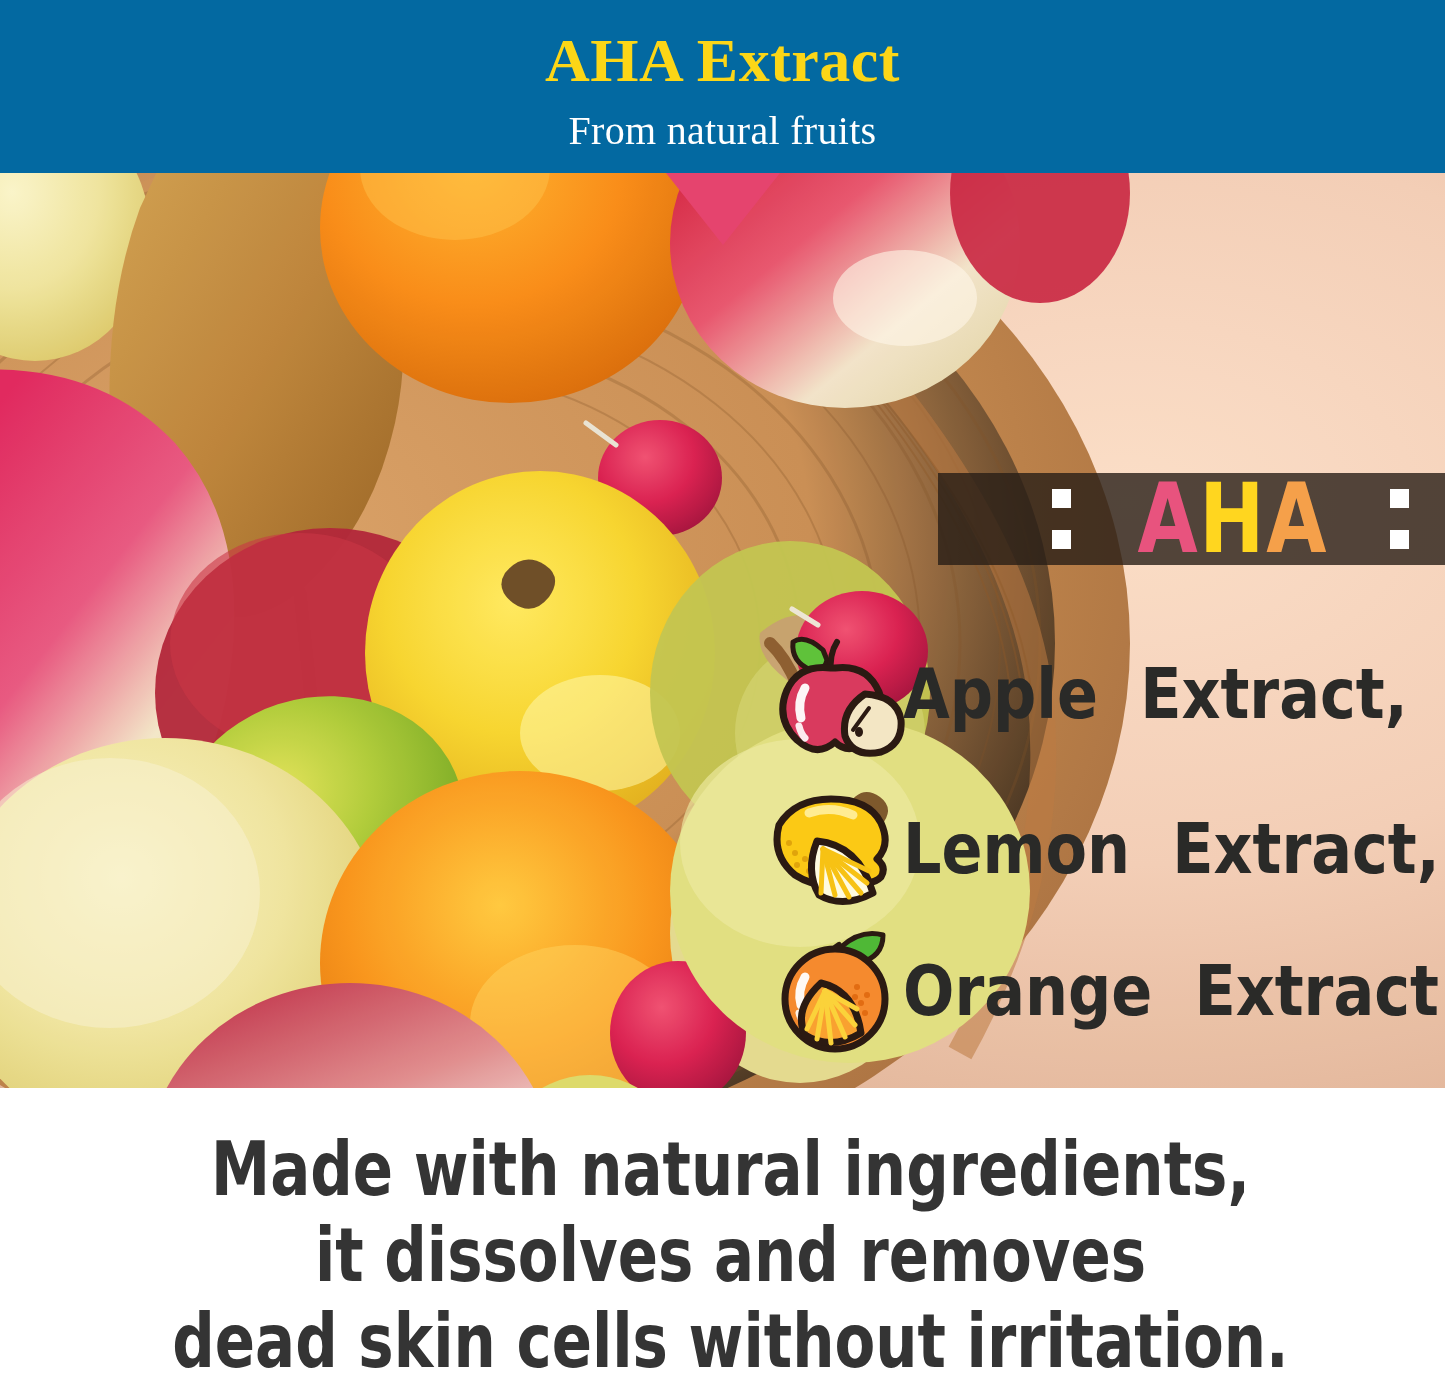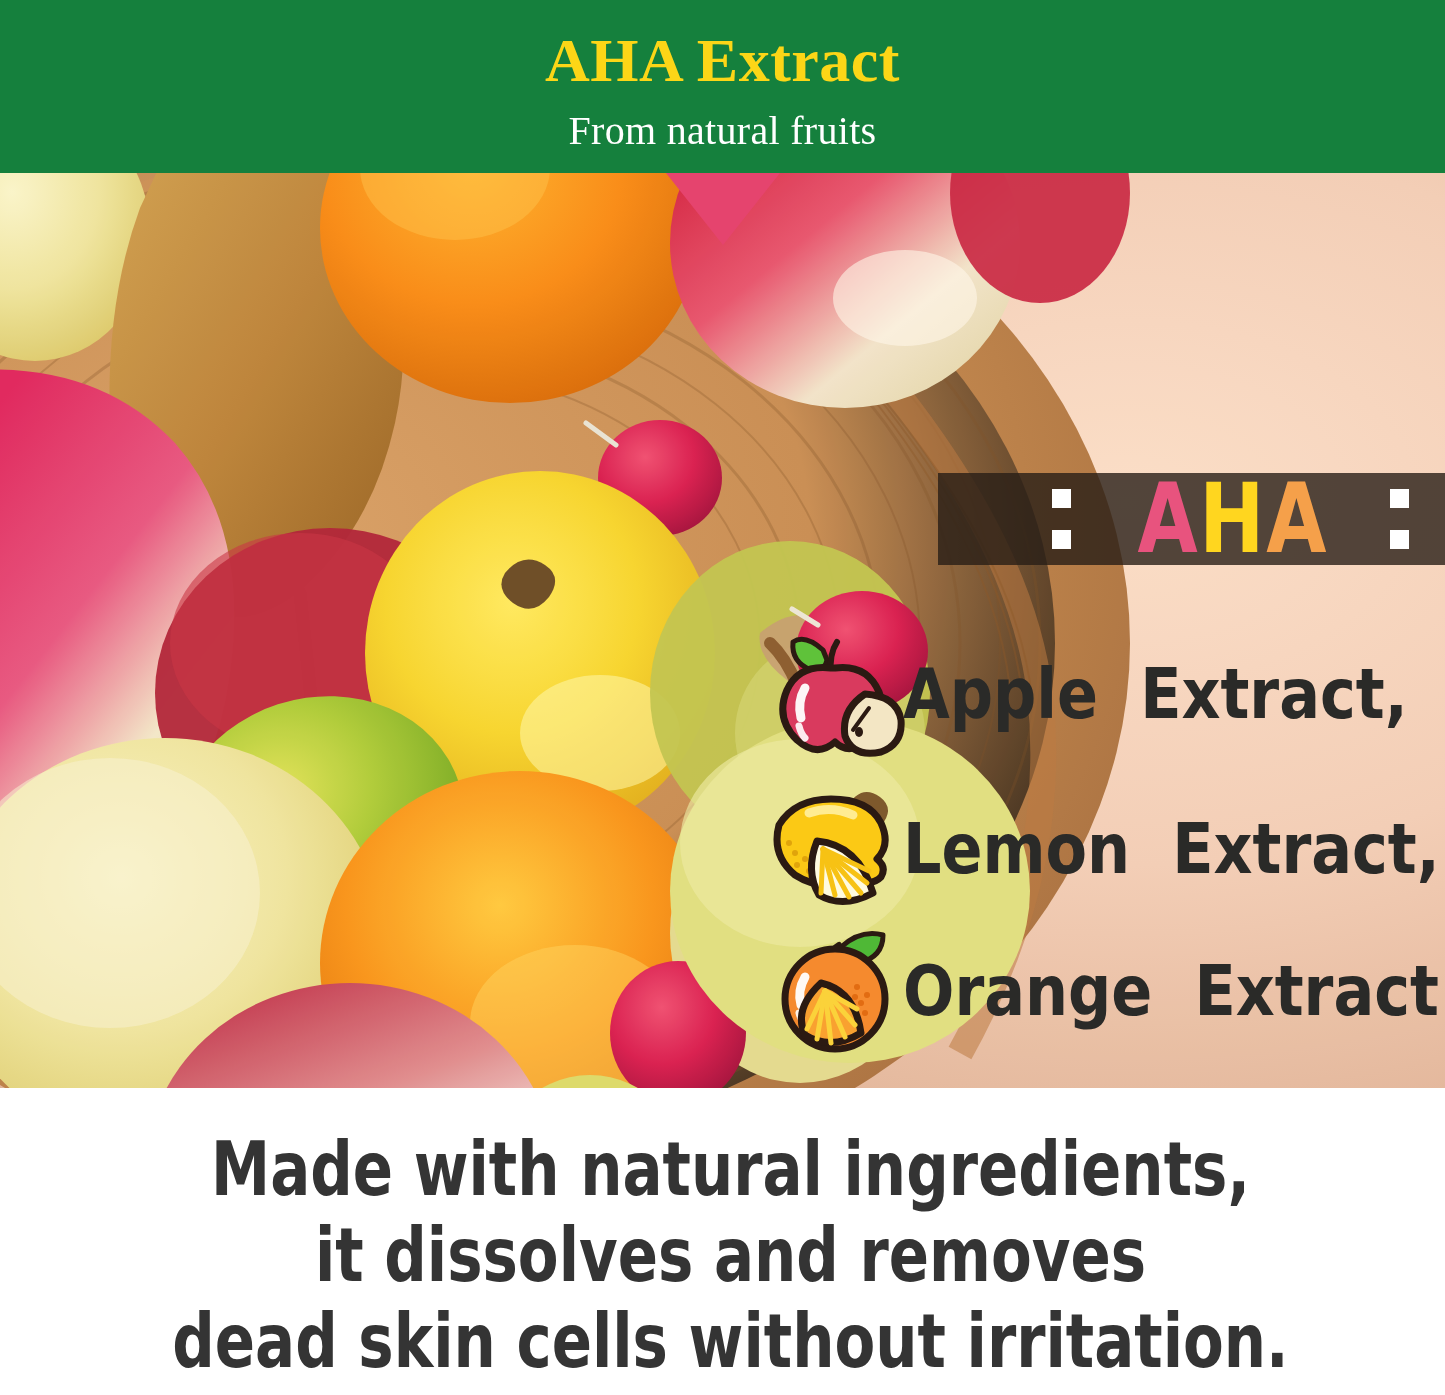--- a/index.html
+++ b/index.html
@@ -6,21 +6,21 @@
   html, body { background:#ffffff; }
   body {
     width:1445px; height:1395px;
     font-family:"Liberation Sans", sans-serif;
     overflow:hidden; position:relative;
   }
 
   
   .banner {
     position:absolute; left:0; top:0; width:1445px; height:173px;
-    background:#15803d; z-index:5;
+    background:#0369a1; z-index:5;
   }
   .banner-title {
     position:absolute; left:0; top:24px; width:1445px;
     text-align:center;
     font-family:"Liberation Serif", serif;
     font-weight:bold;
     font-size:62px; line-height:72px;
     color:#FCD617;
     letter-spacing:0.5px;
   }

